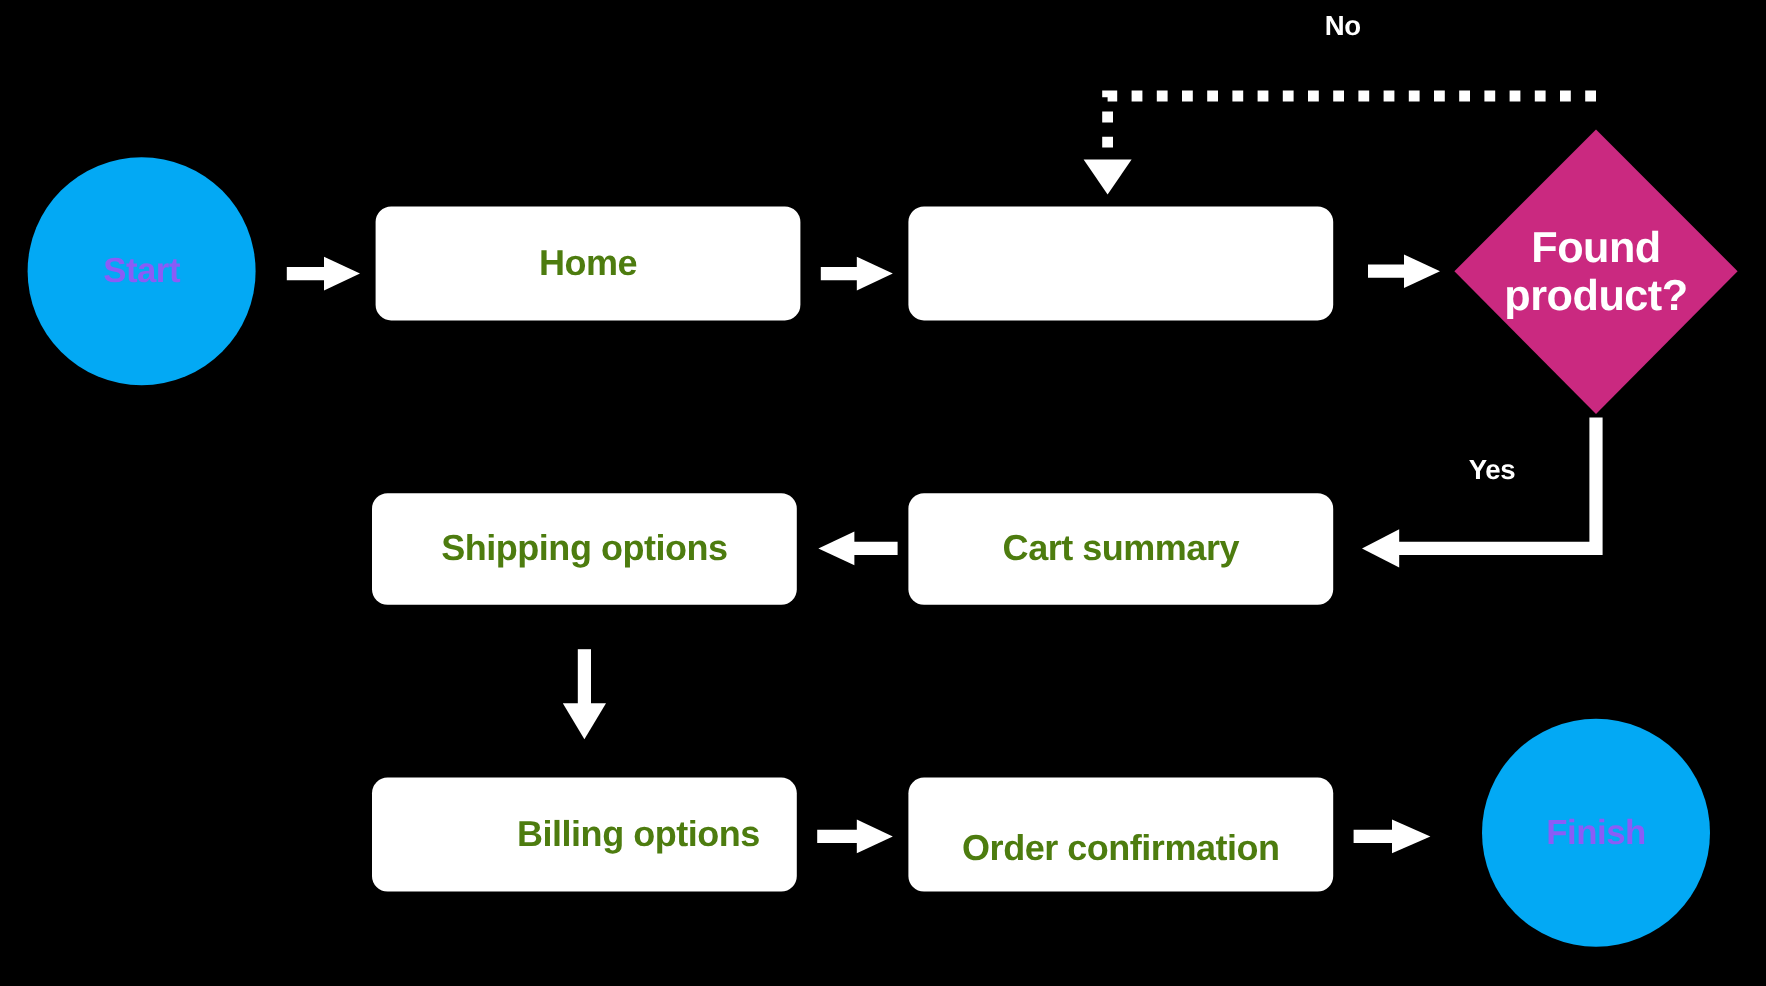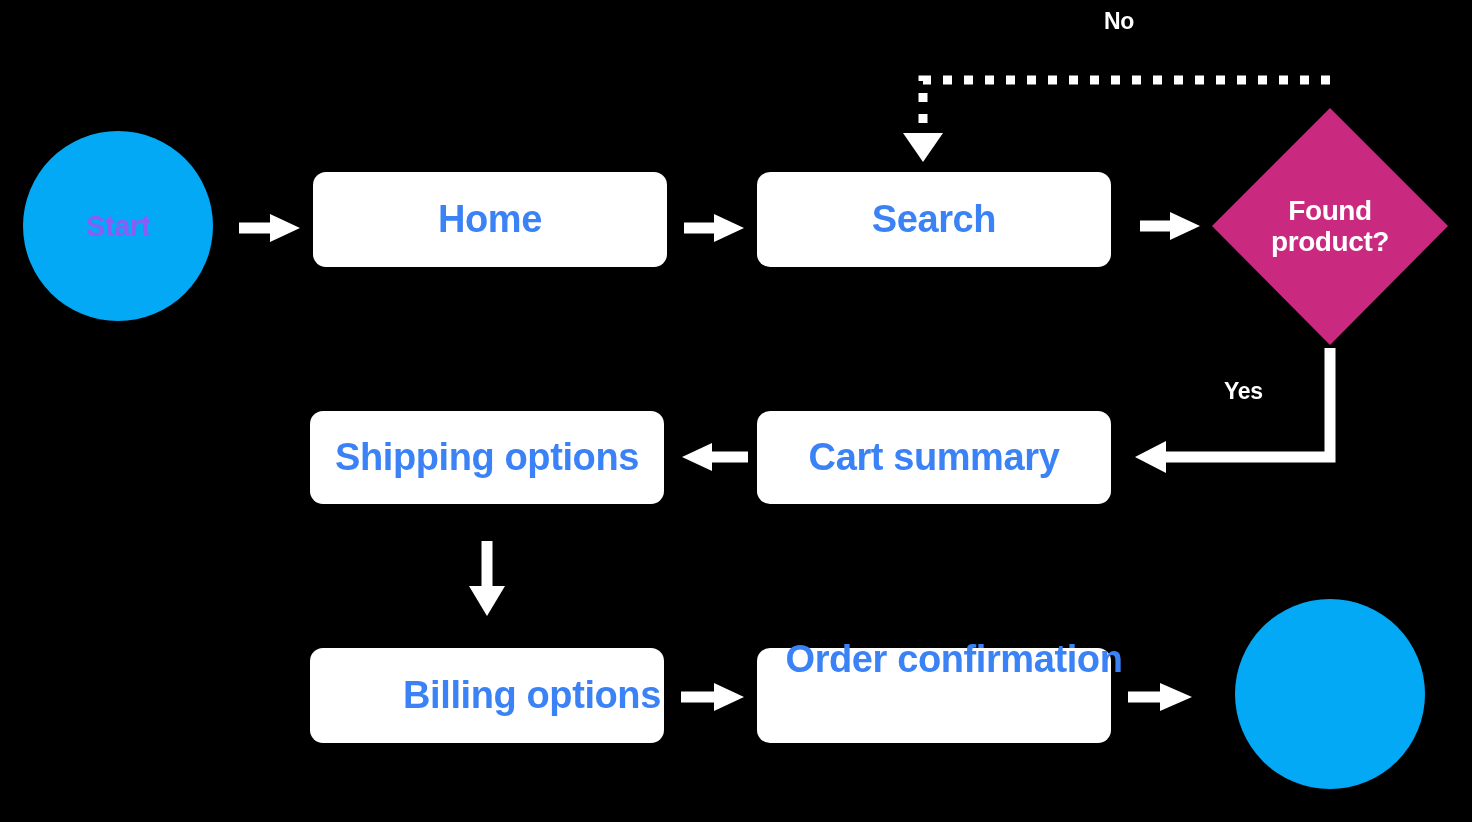--- a/index.html
+++ b/index.html
@@ -26,32 +26,32 @@
     position: absolute;
     display: flex;
     align-items: center;
     justify-content: center;
     text-align: center;
     font-weight: bold;
     pointer-events: none;
     white-space: pre-line;
   }
   .process-label {
-    color: #3b82f6;
-    font-size: 38px;
+    color: #4d7c0f;
+    font-size: 30px;
     letter-spacing: -0.4px;
   }
   .terminal-label {
     color: #8b5cf6;
     font-size: 29px;
     letter-spacing: -0.4px;
   }
   .decision-label {
     color: #ffffff;
-    font-size: 28px;
+    font-size: 36px;
     line-height: 1.12;
     letter-spacing: -0.4px;
   }
   .edge-label {
     position: absolute;
     color: #ffffff;
     font-size: 23px;
     font-weight: bold;
     letter-spacing: -0.3px;
     pointer-events: none;
@@ -138,31 +138,31 @@
 
     <rect x="757" y="648" width="354" height="95" rx="13" ry="13" fill="#ffffff"></rect>
 
     <circle cx="1330" cy="694" r="95" fill="#03A9F4"></circle>
   </svg>
 
   <div class="node-label terminal-label" style="left:23px; top:131px; width:190px; height:190px;">Start</div>
 
   <div class="node-label process-label" style="left:313px; top:172px; width:354px; height:95px;">Home</div>
 
-  <div class="node-label process-label" style="left:757px; top:172px; width:354px; height:95px;">Search</div>
 
   <div class="node-label decision-label" style="left:1212px; top:156px; width:236px; height:140px;">Found
 product?</div>
 
   <div class="node-label process-label" style="left:757px; top:411px; width:354px; height:93px;">Cart summary</div>
 
   <div class="node-label process-label" style="left:310px; top:411px; width:354px; height:93px;">Shipping options</div>
 
   <div class="node-label process-label" style="left:310px; top:648px; width:354px; height:95px;padding-left:45px;">Billing options</div>
 
-  <div class="node-label process-label" style="left:757px; top:612px; width:354px; height:95px;margin-left:20px;">Order confirmation</div>
+  <div class="node-label process-label" style="left:757px; top:660px; width:354px; height:95px;">Order confirmation</div>
 
+  <div class="node-label terminal-label" style="left:1235px; top:599px; width:190px; height:190px;">Finish</div>
 
   <div class="edge-label" style="left:1104px; top:8px;">No</div>
 
   <div class="edge-label" style="left:1188px; top:378px;margin-left:36px;">Yes</div>
 
 </div>
 
 </body></html>

